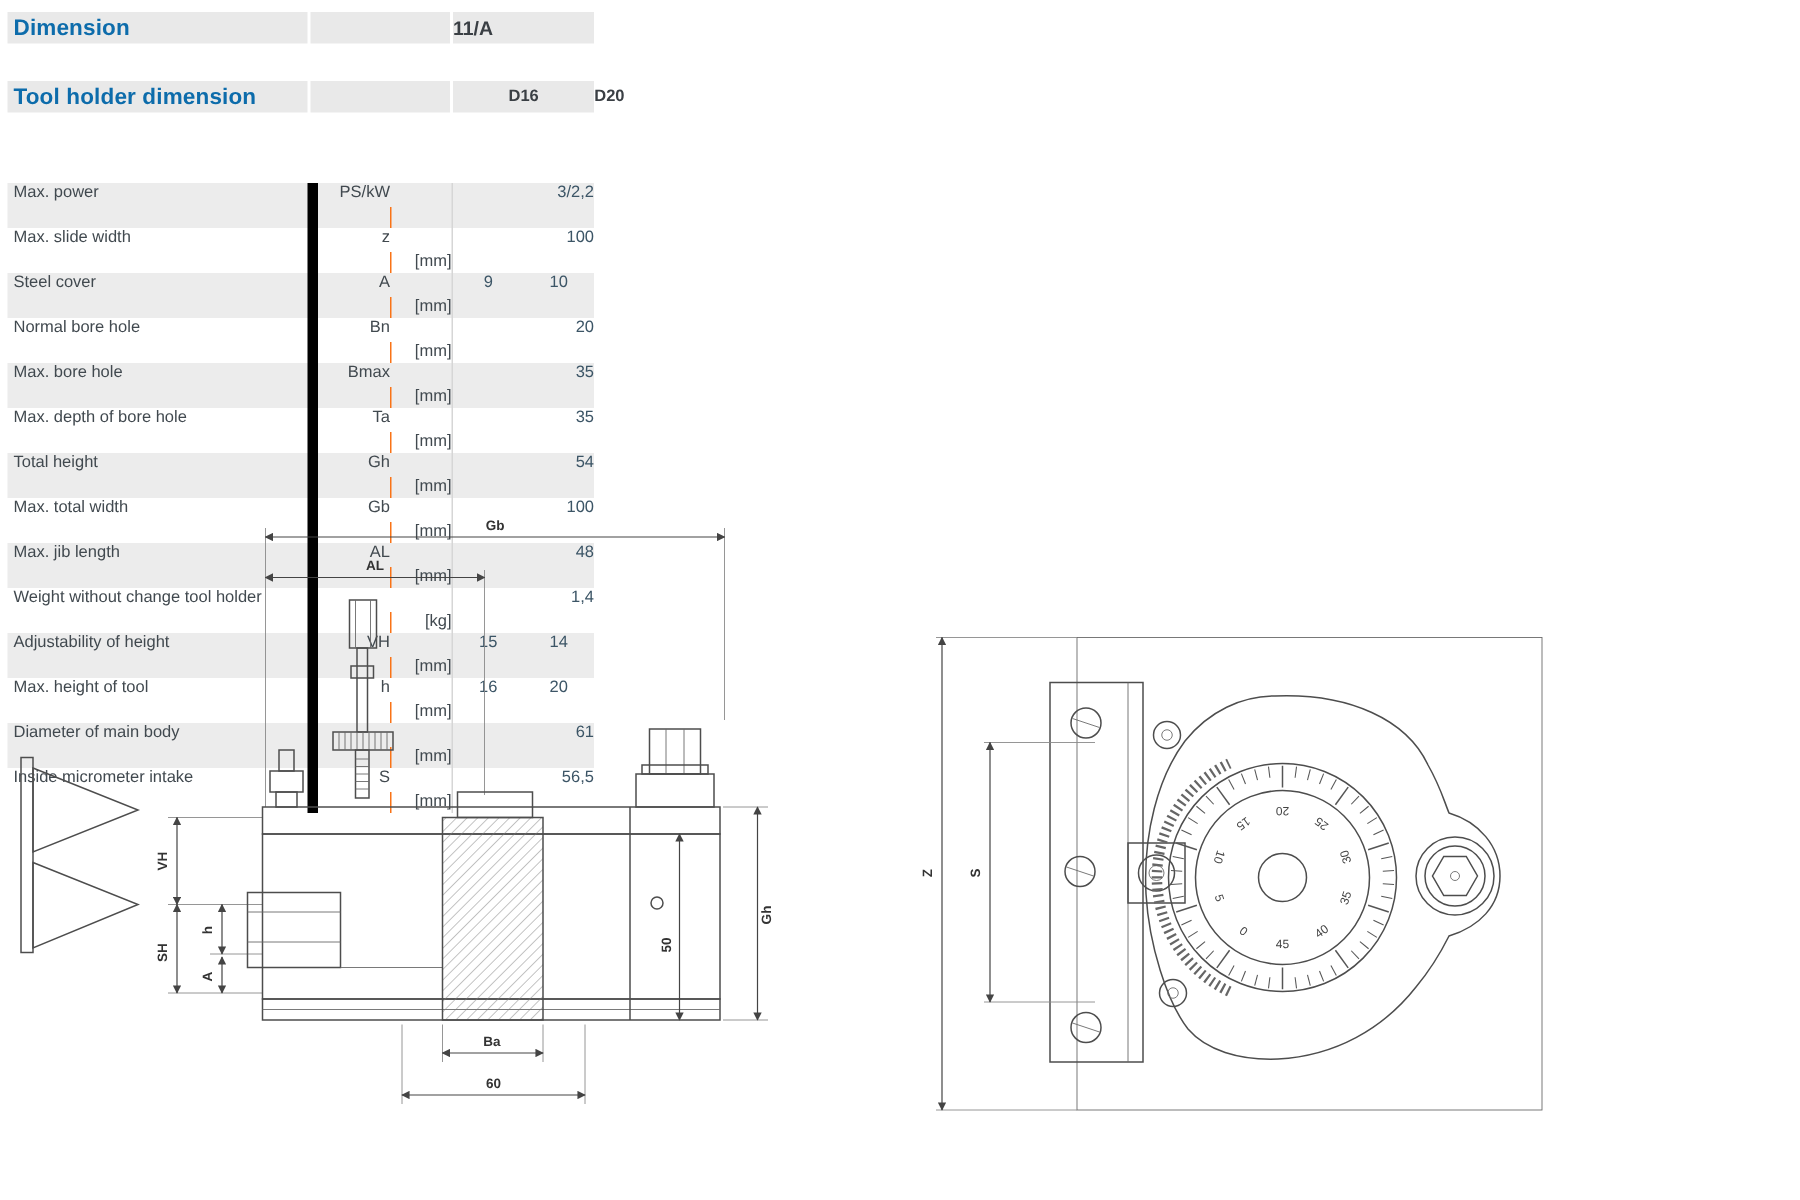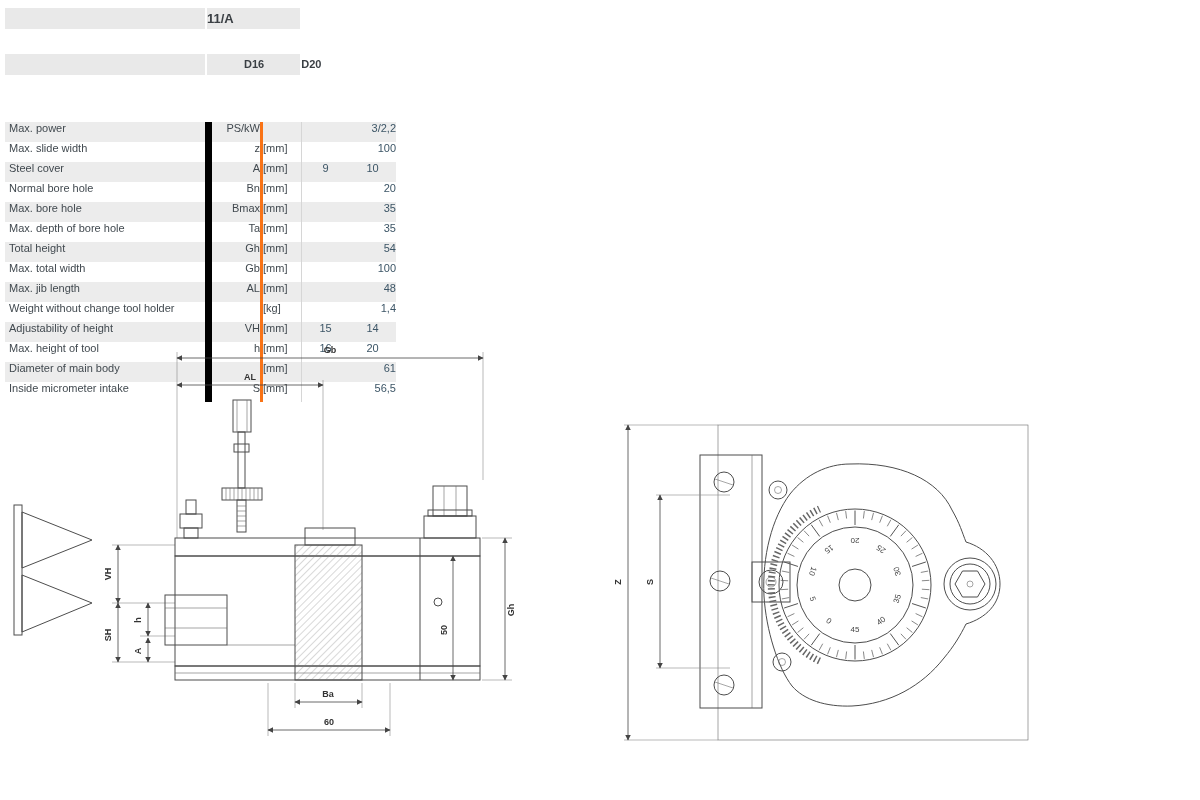--- a/index.html
+++ b/index.html
@@ -10,26 +10,26 @@
   
   .hdr-row { position:absolute; left:5px; width:391px; display:grid; grid-template-columns:200px 93px 94px; column-gap:2px; height:21px; }
   .hdr-cell { background:#e9e9e9; display:flex; align-items:center; }
   .hdr-label { color:#0d6cab; font-weight:bold; font-size:15px; padding-left:4px; letter-spacing:0.1px; }
   .hdr-value { justify-content:flex-start; color:#3a3f44; font-weight:bold; font-size:13px; }
   .hdr-split { display:flex; }
   .hdr-split span { flex:1; text-align:center; color:#3a3f44; font-weight:bold; font-size:11px; line-height:21px;margin-left:37px; }
 
   
   #spec-table { position:absolute; left:5px; top:122px; width:391px; }
-  .spec-row { display:grid; grid-template-columns:200px 55px 41px 95px; height:20px; line-height:13.8px; font-size:11px; color:#41494f; }
+  .spec-row { display:grid; grid-template-columns:200px 55px 41px 95px; height:30px; line-height:13.8px; font-size:11px; color:#41494f; }
   .spec-row:nth-child(odd) { background:#ececec; }
   .cell { overflow:hidden; white-space:nowrap; }
   .c-label { padding-left:4px; }
   .c-symbol { text-align:right; border-left:7px solid #000000; }
-  .c-unit { text-align:left; border-left:3px solid #f97316; }
+  .c-unit { text-align:right; border-left:1px solid #f97316;margin-top:16px; }
   .c-values { display:flex; border-left:1px solid #d6d6d6; color:#3c5566; }
   .v-span { flex:1; text-align:right; }
   .v-half { flex:1; text-align:center; }
 
   
   #side-view { position:absolute; left:0; top:340px; }
   #front-view { position:absolute; left:600px; top:400px; }
   .ln  { stroke:#4d4d4d; stroke-width:1; fill:none; }
   .ln2 { stroke:#6a6a6a; stroke-width:0.6; fill:none; }
   .dim { stroke:#444; stroke-width:0.8; fill:none; }
@@ -39,27 +39,33 @@
   .tick { stroke:#555; stroke-width:0.7; }
   .tick-long { stroke:#555; stroke-width:1; }
   .knurl { stroke:#666; stroke-width:7; fill:none; stroke-dasharray:1.5 2.6; }
 </style>
 </head>
 <body>
 
 <div id="page">
 
   <div class="hdr-row" style="top:8px">
+    <div class="hdr-cell">
+      <span class="hdr-label">Dimension</span>
+    </div>
     <div class="hdr-cell"></div>
     <div class="hdr-cell hdr-value">
       <span>11/A</span>
     </div>
   </div>
 
   <div class="hdr-row" style="top:54px">
+    <div class="hdr-cell">
+      <span class="hdr-label">Tool holder dimension</span>
+    </div>
     <div class="hdr-cell"></div>
     <div class="hdr-cell hdr-split">
       <span>D16</span>
       <span>D20</span>
     </div>
   </div>
 
   <div id="spec-table">
       <div class="spec-row">
         <div class="cell c-label">Max. power</div>

